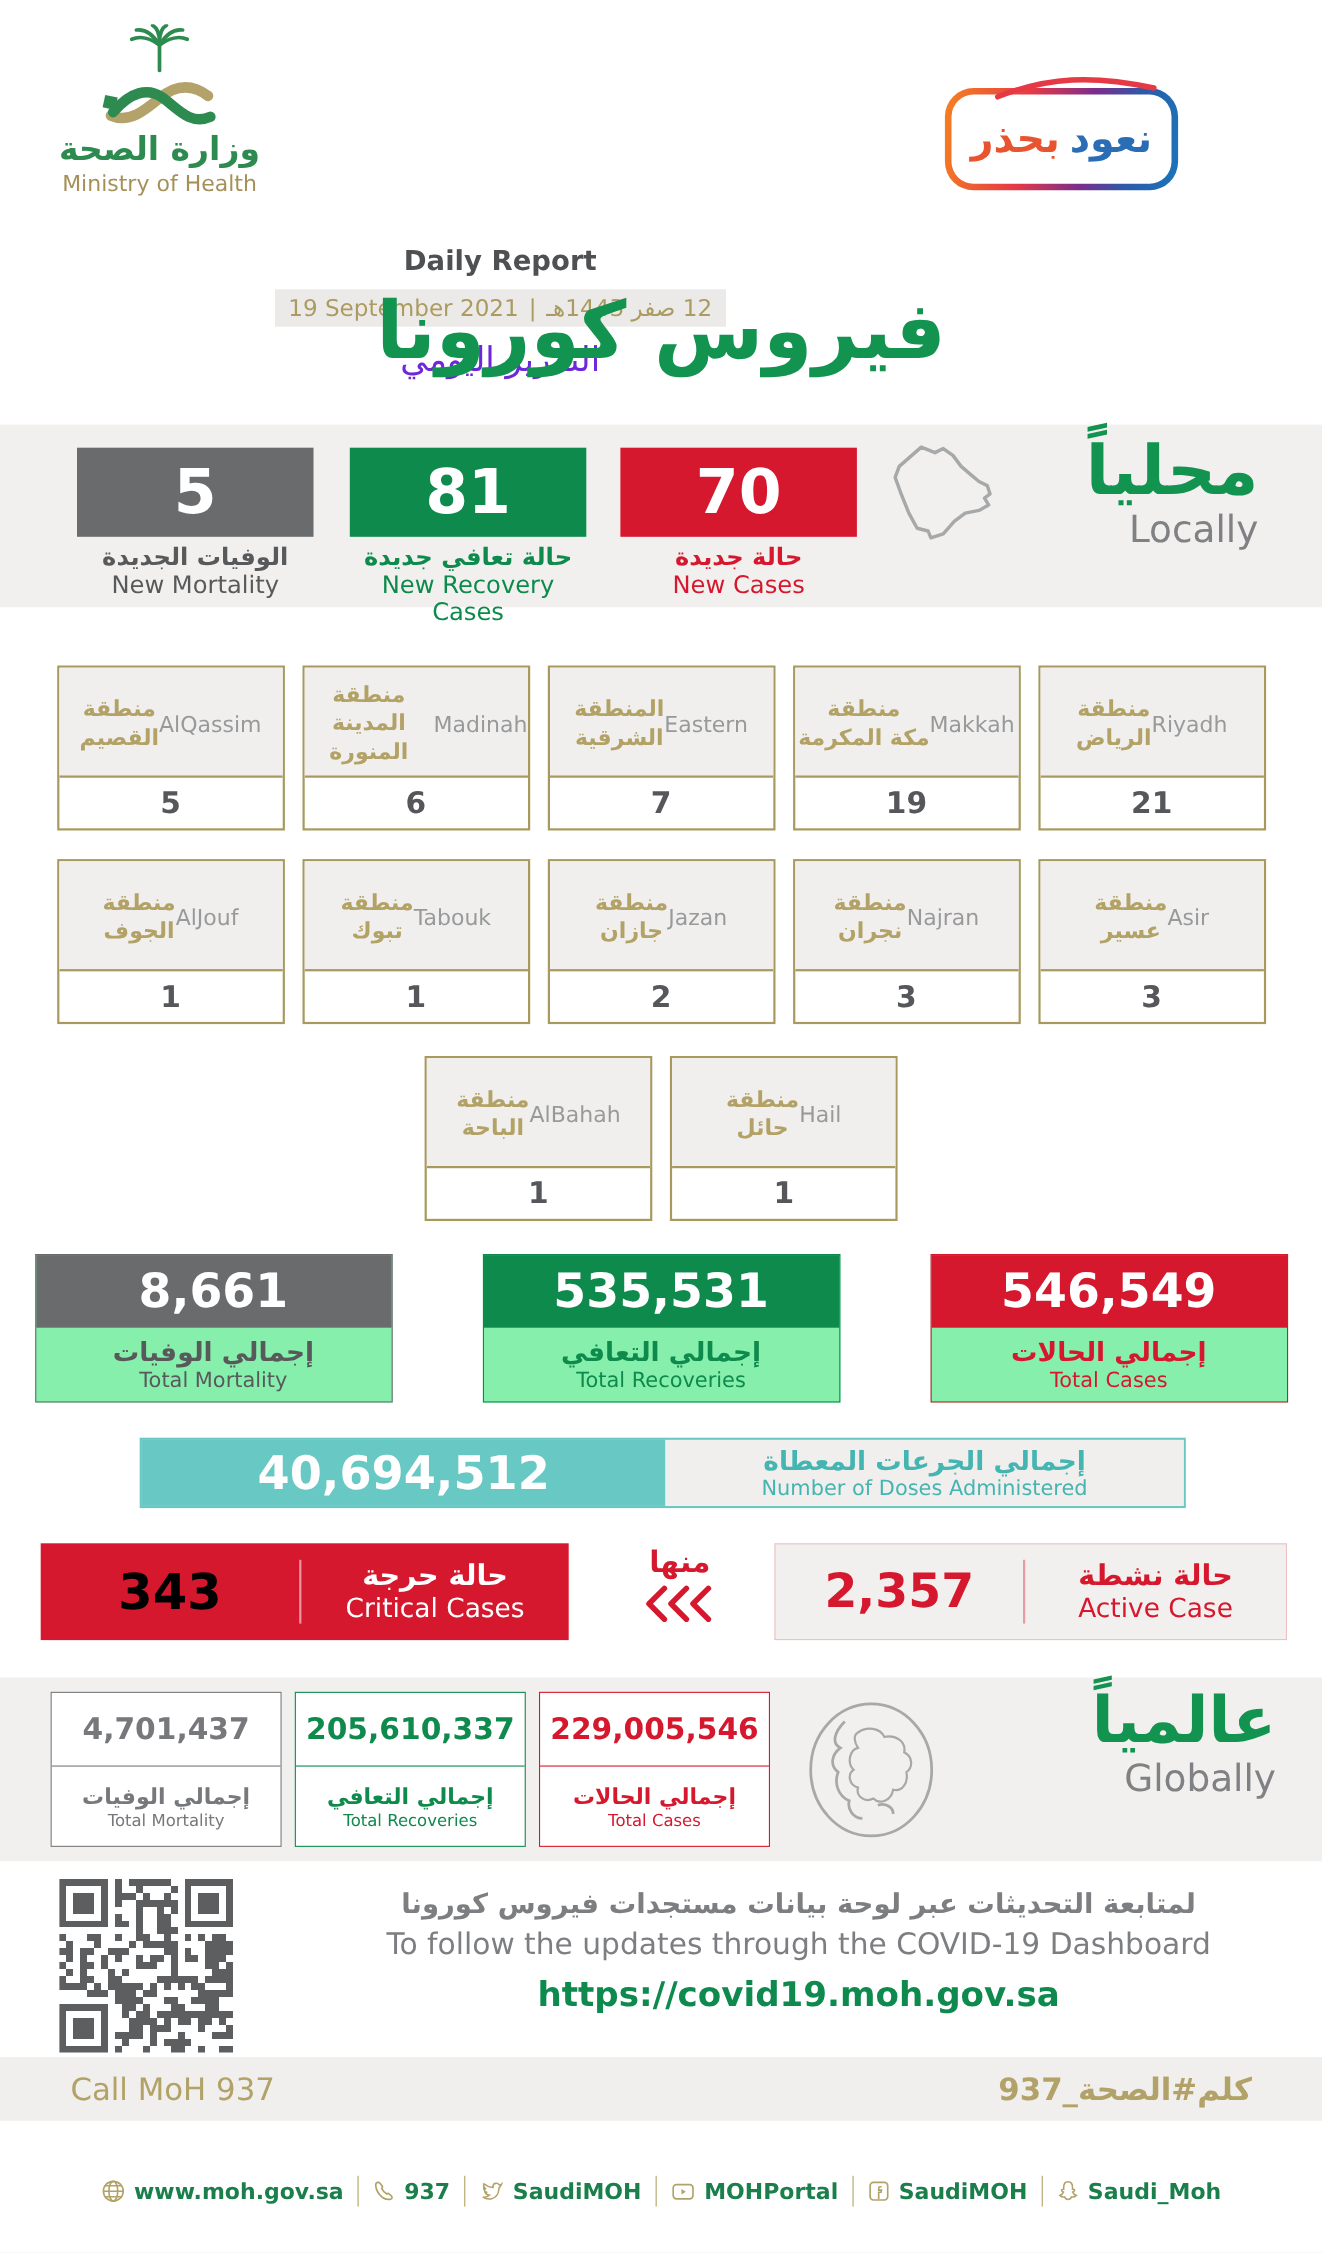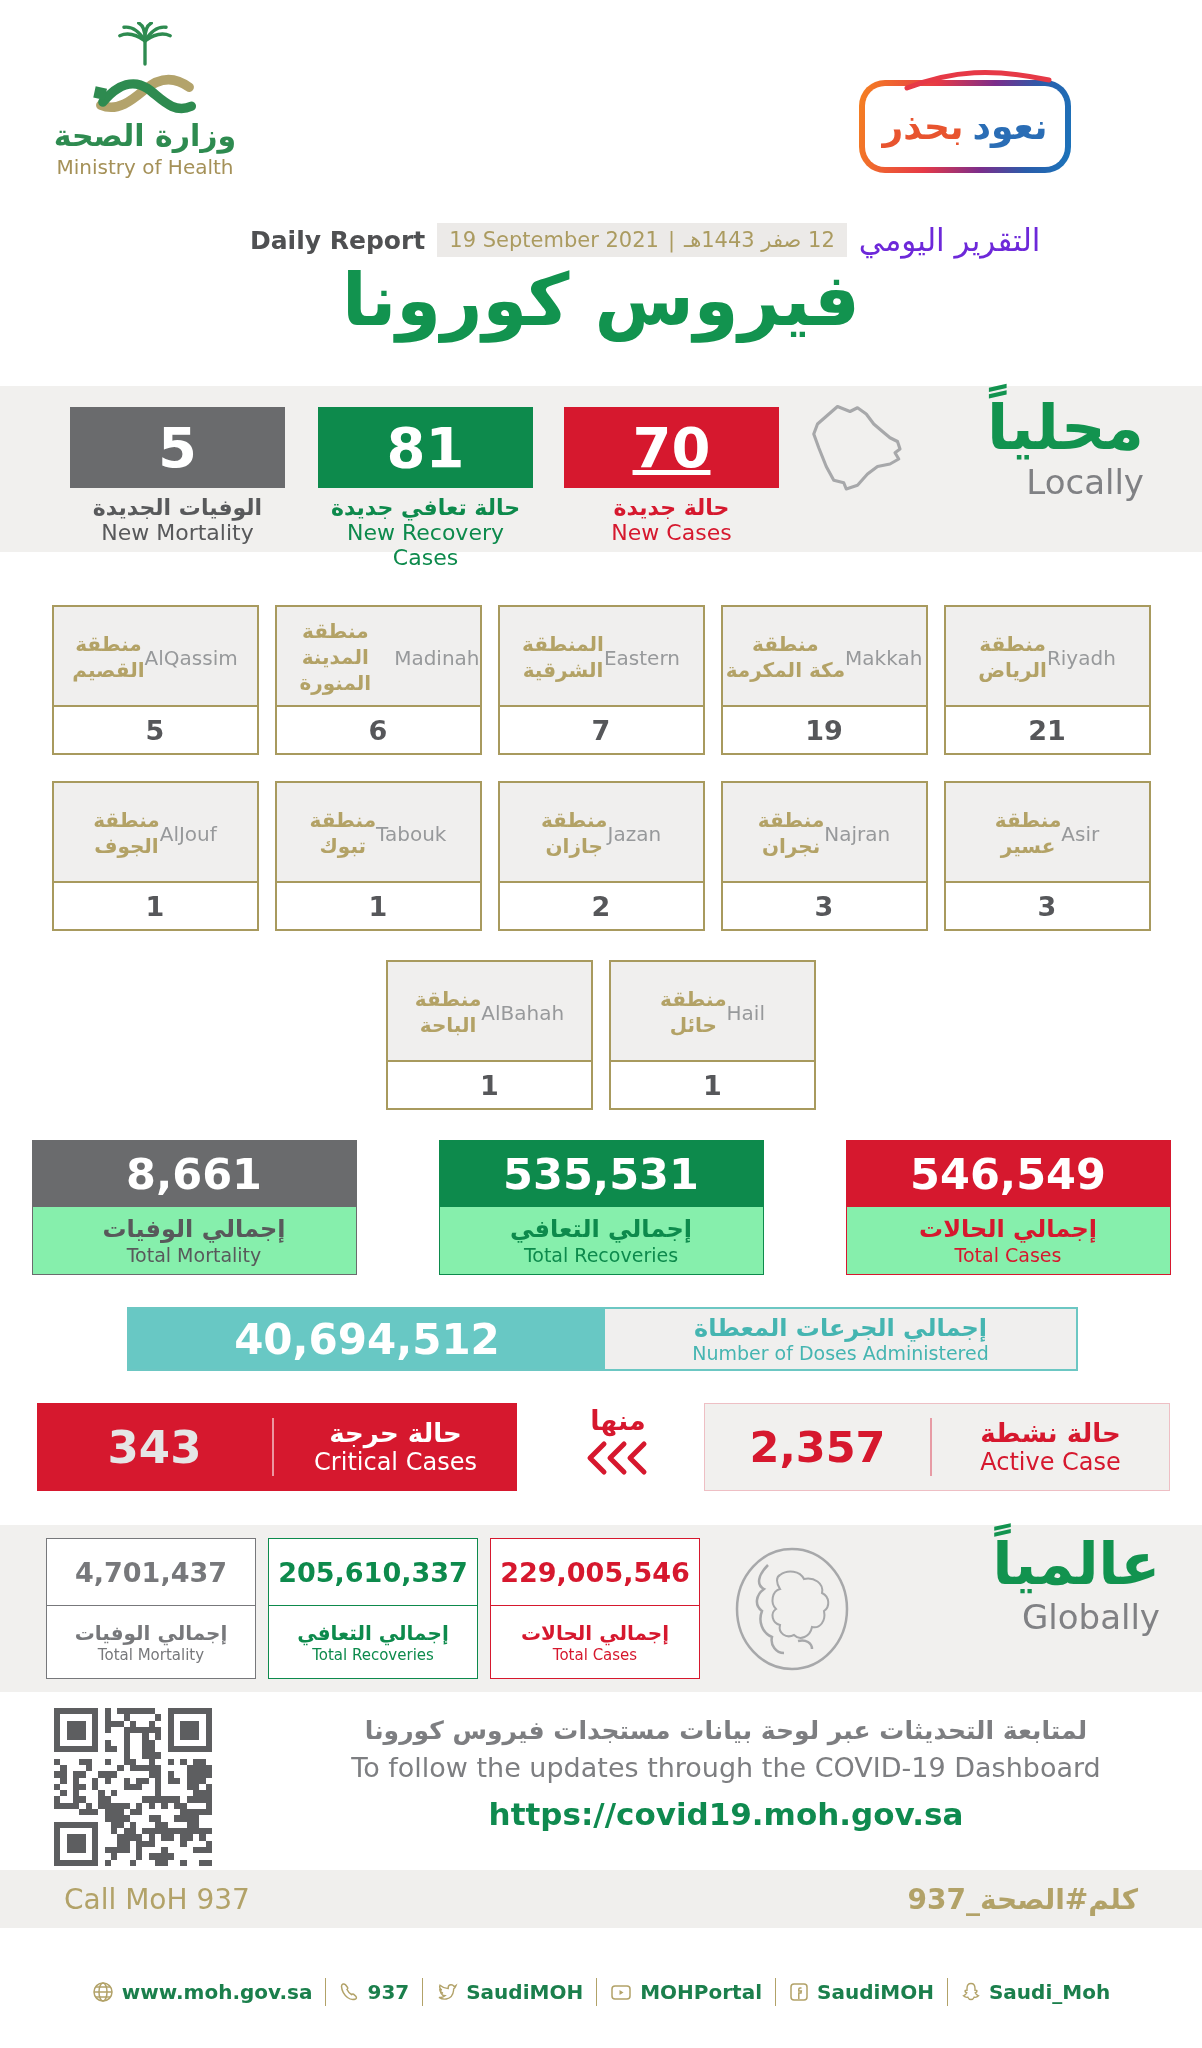--- a/index.html
+++ b/index.html
@@ -18,21 +18,21 @@
   #logo .logo-en{color:#a59158;font-size:20px;margin-top:2px;}
   #badge{position:absolute;left:859px;top:80px;width:212px;height:93px;border-radius:26px;
     background:linear-gradient(100deg,#f58220 0%,#e63946 35%,#7b2d8b 60%,#2a5caa 80%,#1b75bb 100%);
     padding:6px;}
   #badge .badge-inner{width:100%;height:100%;background:#fff;border-radius:20px;
     display:flex;align-items:center;justify-content:center;gap:9px;}
   #badge .w-right{color:#2a6db5;font-size:36px;font-weight:bold;}
   #badge .w-left{color:#e8542f;font-size:36px;font-weight:bold;}
   #badge svg.swoosh{position:absolute;top:-14px;right:18px;}
 
-  #date-row{position:absolute;left:250px;top:222px;display:flex;align-items:center;gap:12px;}
+  #date-row{position:absolute;left:250px;top:222px;display:flex;align-items:center;gap:12px;flex-direction:column;}
   .daily-en{color:#4f5052;font-size:25px;font-weight:bold;}
   .date-strip{background:#eceae8;color:#ab9b60;font-size:21px;padding:5px 12px;display:flex;gap:9px;align-items:center;}
   .daily-ar{color:#6d28d9;font-size:31px;font-weight:normal;}
 
   #title-ar{position:absolute;top:258px;left:0;right:0;text-align:center;
     color:var(--green-title);font-size:72px;font-weight:bold;}
   #title-en{position:absolute;top:334px;left:0;right:0;text-align:center;color:#535456;font-size:31px;}
 
   
   #locally-band{position:absolute;top:386px;left:0;width:1202px;height:166px;background:var(--band);}
@@ -73,21 +73,21 @@
     display:flex;align-items:center;justify-content:center;}
   #doses-label{flex:1;background:var(--card-head);display:flex;flex-direction:column;
     align-items:center;justify-content:center;color:var(--teal-text);}
   #doses-label .d-ar{font-size:24px;font-weight:bold;}
   #doses-label .d-en{font-size:19px;}
 
   
   #status-row{position:absolute;top:1403px;left:0;width:1202px;height:88px;}
   #critical-box{position:absolute;left:37px;width:480px;height:88px;background:var(--red);
     display:flex;align-items:center;}
-  #critical-box .cb-val{width:235px;text-align:center;color:#e5e5e5;font-size:45px;font-weight:bold;}
+  #critical-box .cb-val{width:235px;text-align:center;color:#000000;font-size:45px;font-weight:bold;}
   .vdiv{width:2px;height:58px;background:rgba(255,255,255,.55);}
   #critical-box .cb-labels{flex:1;text-align:center;color:#fff;}
   #critical-box .cb-ar{font-size:26px;font-weight:bold;}
   #critical-box .cb-en{font-size:24px;}
   #of-which{position:absolute;left:570px;width:96px;text-align:center;color:var(--red);}
   #of-which .ow-ar{font-size:27px;font-weight:bold;margin-top:2px;}
   #active-box{position:absolute;left:704px;width:466px;height:88px;background:var(--band);
     border:1px solid #eebfc4;display:flex;align-items:center;}
   #active-box .ab-val{width:225px;text-align:center;color:var(--red);font-size:43px;font-weight:bold;}
   .vdiv-red{width:2px;height:58px;background:#e79ba4;}
@@ -181,21 +181,21 @@
       <div class="stat-box" style="background:var(--gray);">5</div>
       <div class="sl-ar" dir="rtl" style="color:var(--dark);">الوفيات الجديدة</div>
       <div class="sl-en" style="color:var(--dark);">New Mortality</div>
     </div>
     <div class="stat" style="left:318px;">
       <div class="stat-box" style="background:var(--green);">81</div>
       <div class="sl-ar" dir="rtl" style="color:var(--green);">حالة تعافي جديدة</div>
       <div class="sl-en" style="color:var(--green);">New Recovery Cases</div>
     </div>
     <div class="stat" style="left:564px;">
-      <div class="stat-box" style="background:var(--red);text-decoration:underline;">70</div>
+      <div class="stat-box" style="background:var(--red);">70</div>
       <div class="sl-ar" dir="rtl" style="color:var(--red);">حالة جديدة</div>
       <div class="sl-en" style="color:var(--red);">New Cases</div>
     </div>
     <svg id="map-sa" width="150" height="130" viewBox="0 0 120 100">
       <path d="M18,22 L34,8 L44,12 L50,9 L57,14 L63,22 L70,28 L76,33 L82,36 L84,42 L80,45 L83,50 L76,54 L66,56 L58,62 L50,71 L41,74 L39,69 L31,67 L25,56 L19,41 L15,30 Z" fill="none" stroke="#a7a8aa" stroke-width="2.5" stroke-linejoin="round"></path>
     </svg>
     <div id="locally-head">
       <div class="h-ar" dir="rtl">محلياً</div>
       <div class="h-en">Locally</div>
     </div>

